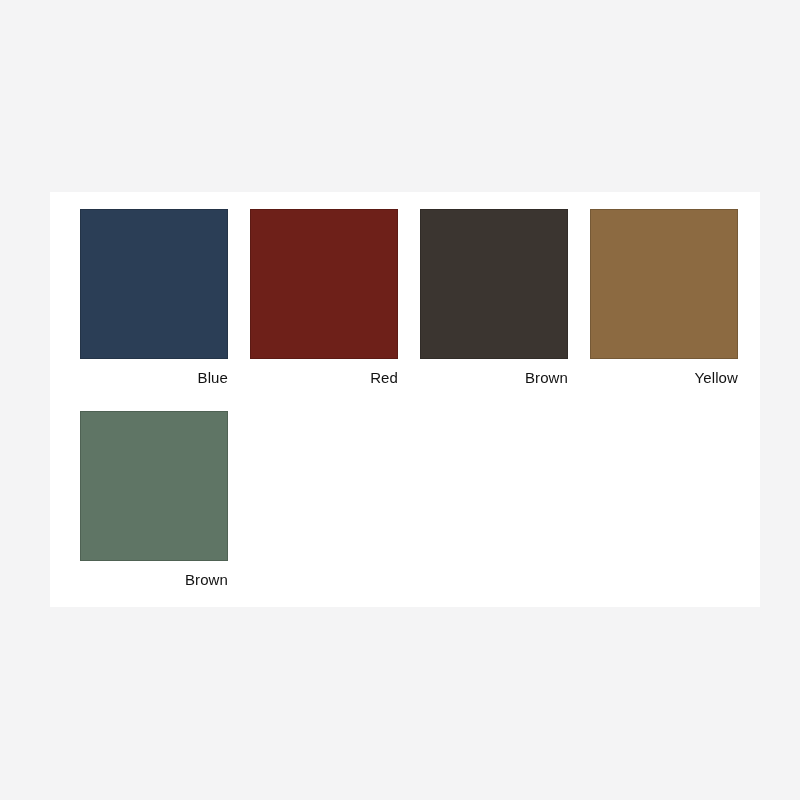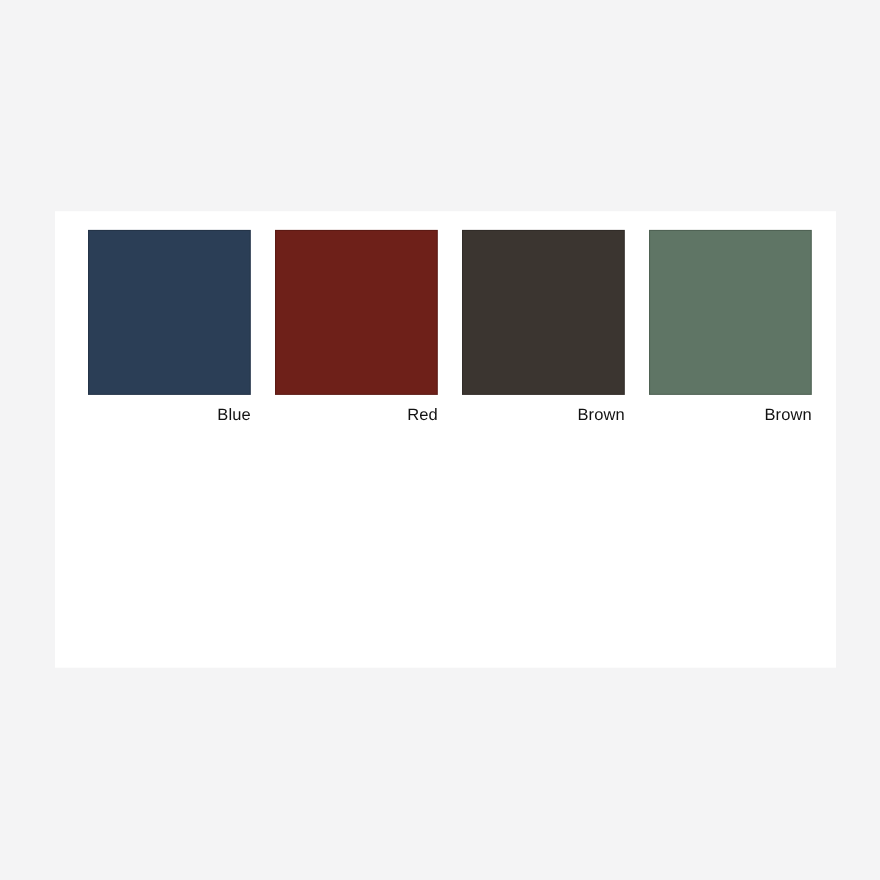--- a/index.html
+++ b/index.html
@@ -71,17 +71,21 @@
       </div>
       <div class="swatch-cell">
         <div class="swatch-chip" style="background-color: rgb(110, 32, 25);"></div>
         <div class="swatch-label">Red</div>
       </div>
       <div class="swatch-cell">
         <div class="swatch-chip" style="background-color: rgb(59, 53, 48);"></div>
         <div class="swatch-label">Brown</div>
       </div>
       <div class="swatch-cell">
+        <div class="swatch-chip" style="background-color: rgb(140, 106, 65);"></div>
+        <div class="swatch-label">Yellow</div>
+      </div>
+      <div class="swatch-cell">
         <div class="swatch-chip" style="background-color: rgb(95, 117, 101);"></div>
         <div class="swatch-label">Brown</div>
       </div>
     </div>
 </div>
 
 </body></html>

